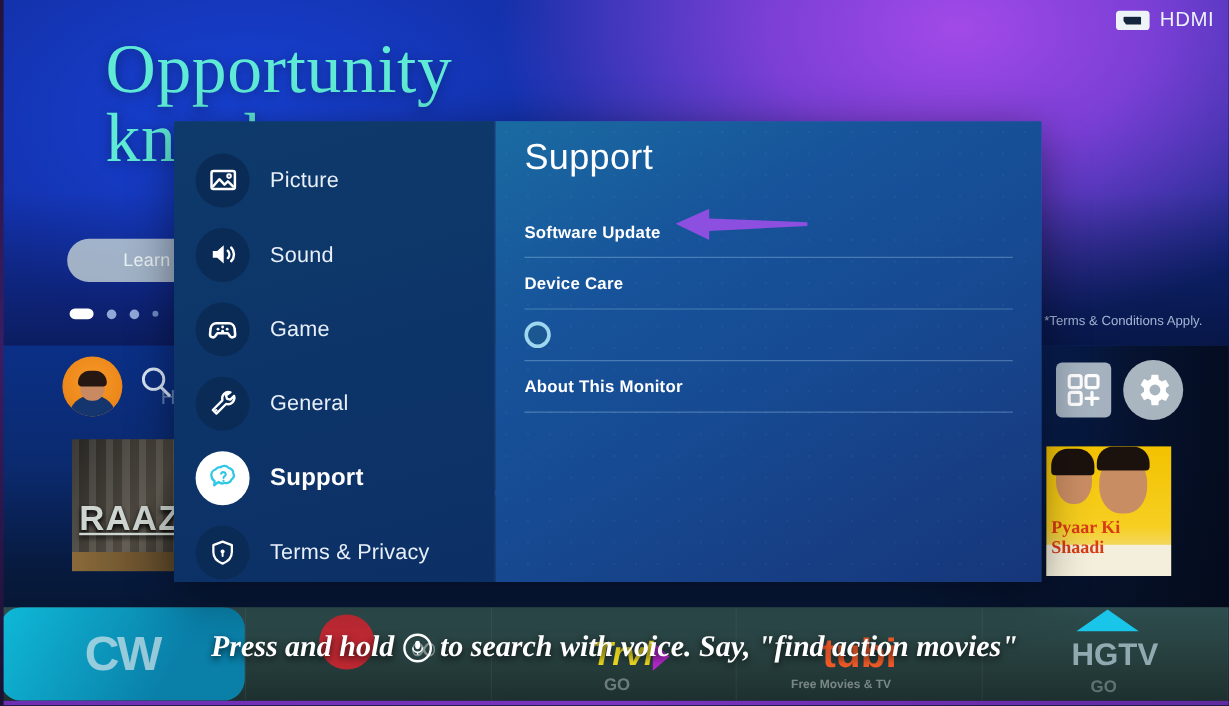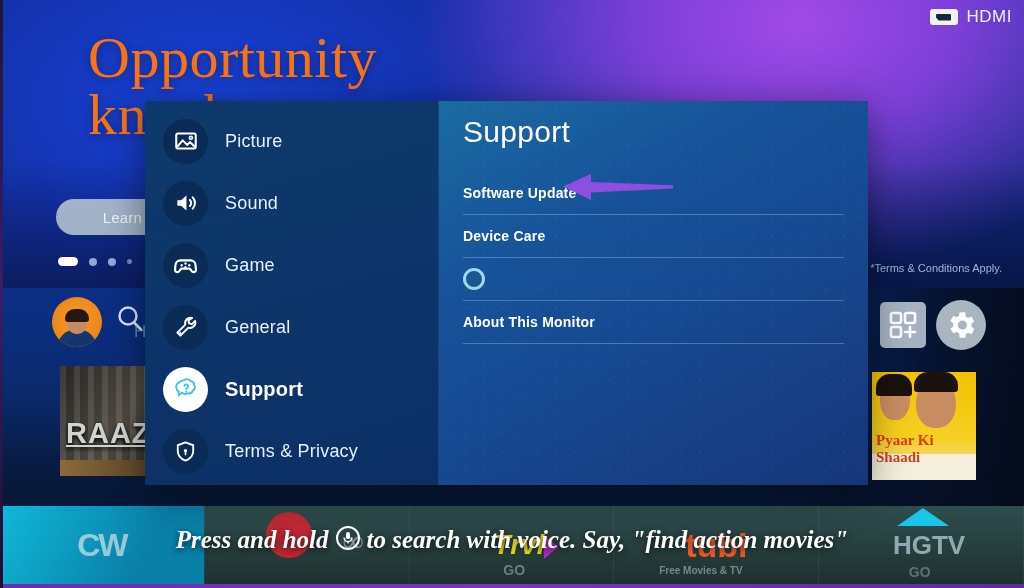--- a/index.html
+++ b/index.html
@@ -37,21 +37,21 @@
     background: linear-gradient(to bottom, rgba(0,0,0,0.0) 55%, rgba(4,12,34,0.55) 100%);
   }
 
   .hero-title {
     position: absolute;
     left: 88px; top: 30px;
     width: 560px;
     font-family: "Liberation Serif", serif;
     font-size: 58px;
     line-height: 0.98;
-    color: #f97316;
+    color: #5eead4;
     letter-spacing: 0.5px;
     text-shadow: 0 2px 10px rgba(0,0,0,0.35);
   }
   .hero-title .l2 { display:block; }
 
   .learn-more {
     position: absolute;
     left: 56px; top: 199px;
     width: 172px; height: 36px;
     border-radius: 18px;
@@ -203,22 +203,23 @@
   .logo-cell {
     flex: 1; height: 100%;
     display:flex; align-items:center; justify-content:center;
     position: relative;
     border-right: 1px solid rgba(255,255,255,0.05);
   }
   .lg-cw {
     background: linear-gradient(120deg,#0fb9d8 0%, #0a7fa8 70%);
     width: 100%; height: 100%;
     display:flex; align-items:center; justify-content:center;
-    font-size: 32px; font-weight: bold; color: rgba(225,235,240,0.65);
+    font-size: 40px; font-weight: bold; color: rgba(225,235,240,0.65);
     letter-spacing: -2px;
+    border-radius: 18px;
   }
   .lg-food { font-size: 30px; color: rgba(220,120,120,0.95); font-style: italic; font-family:"Liberation Serif",serif; }
   .lg-food .dot { position:absolute; left: 30%; top: 6px; width: 46px; height:46px; border-radius:50%; background: rgba(216,36,48,0.85); }
   .lg-food .mm { position:absolute; right: 22%; top: 18px; font-size: 30px; color: rgba(190,200,200,0.6); font-style: normal;}
   .lg-trvl { color: #e8d520; font-size: 28px; font-weight: bold; font-style: italic; margin-left: 29px; }
   .lg-trvl .tri { display:inline-block; width:0;height:0;border-left:14px solid #b327c9;border-top:12px solid transparent;border-bottom:12px solid transparent; vertical-align: middle;}
   .lg-trvl .go { position:absolute; bottom: 6px; left: 46%; font-size: 14px; color: rgba(200,210,210,0.45); font-style:normal;}
   .lg-tubi { color: #f05a28; font-size: 34px; font-weight: bold; }
   .lg-tubi .sub { position:absolute; bottom: 8px; left: 22%; font-size: 10px; color: rgba(210,215,215,0.5); font-weight: bold;}
   .lg-hgtv { color: rgba(180,205,215,0.75); font-size: 26px; font-weight: bold; margin-left: 16px; }
@@ -227,21 +228,21 @@
 
   .voice-text {
     position: absolute; left: 0; right: 0; top: 20px;
     text-align: center;
     font-family: "Liberation Serif", serif;
     font-style: italic;
     font-weight: bold;
     font-size: 25px;
     color: #ffffff;
     text-shadow: 0 2px 6px rgba(0,0,0,0.75);
-    display: flex; justify-content: center; gap: 4px;
+    display: flex; align-items: center; justify-content: center; gap: 4px;
     white-space: nowrap;
   }
   .mic-chip {
     display:inline-flex; align-items:center; justify-content:center;
     width: 24px; height: 24px; border-radius: 50%;
     border: 2px solid #ffffff;
     margin: 0 3px;
   }
 
   .screen-edge-bottom {
@@ -275,24 +276,24 @@
 
   
   .menu {
     position: absolute;
     left: 145px; top: 101px;
     width: 723px; height: 384px;
     display: flex;
     box-shadow: 0 8px 36px rgba(0,0,0,0.45);
   }
   .menu-nav {
-    width: 294px; height: 100%;
+    width: 268px; height: 100%;
     background: linear-gradient(165deg, #0e3a6b 0%, #0d3569 45%, #0c3066 100%);
     position: relative;
-    padding-top: 9px;
+    padding-top: 18px;
   }
   .menu-nav::after {
     content: ""; position: absolute; right: 0; top: 0; bottom: 0;
     width: 1px; background: rgba(255,255,255,0.07);
   }
   .nav-item {
     height: 62px;
     display: flex; align-items: center;
     padding-left: 18px;
     gap: 17px;

